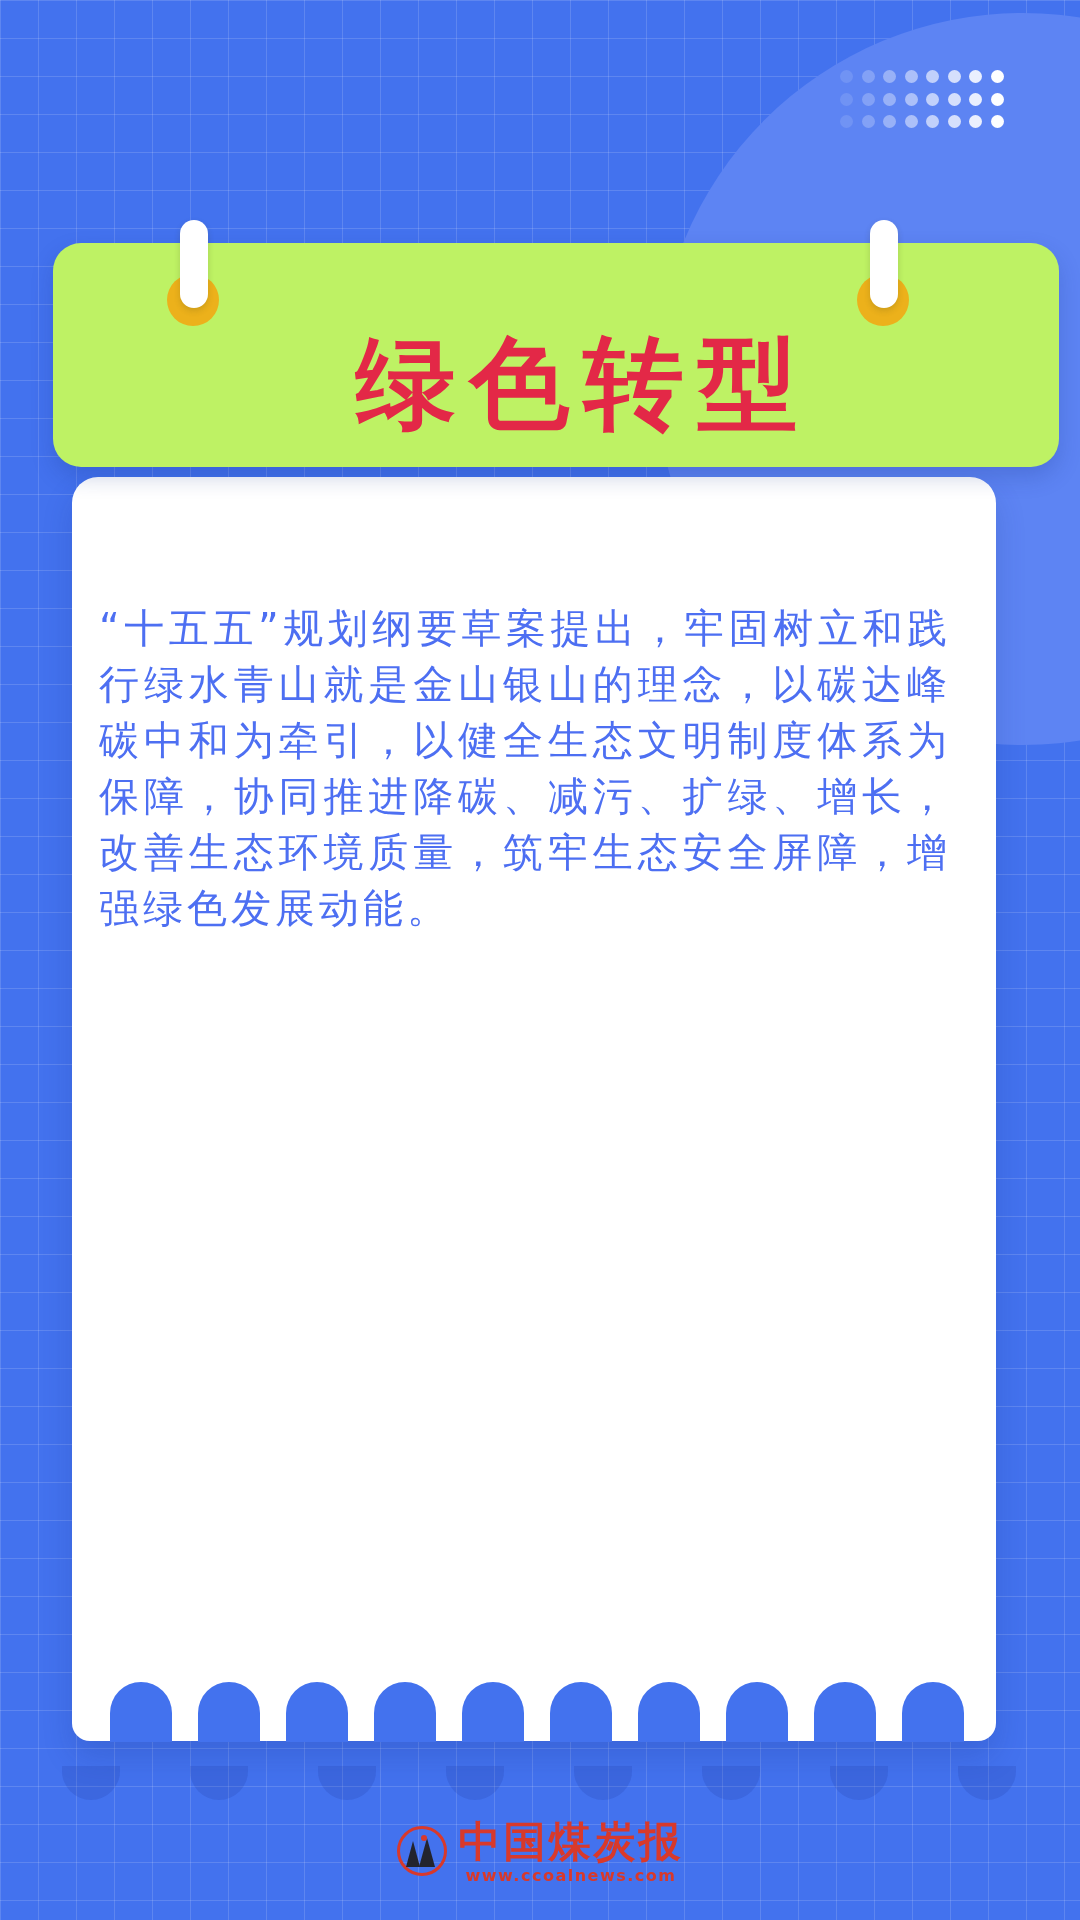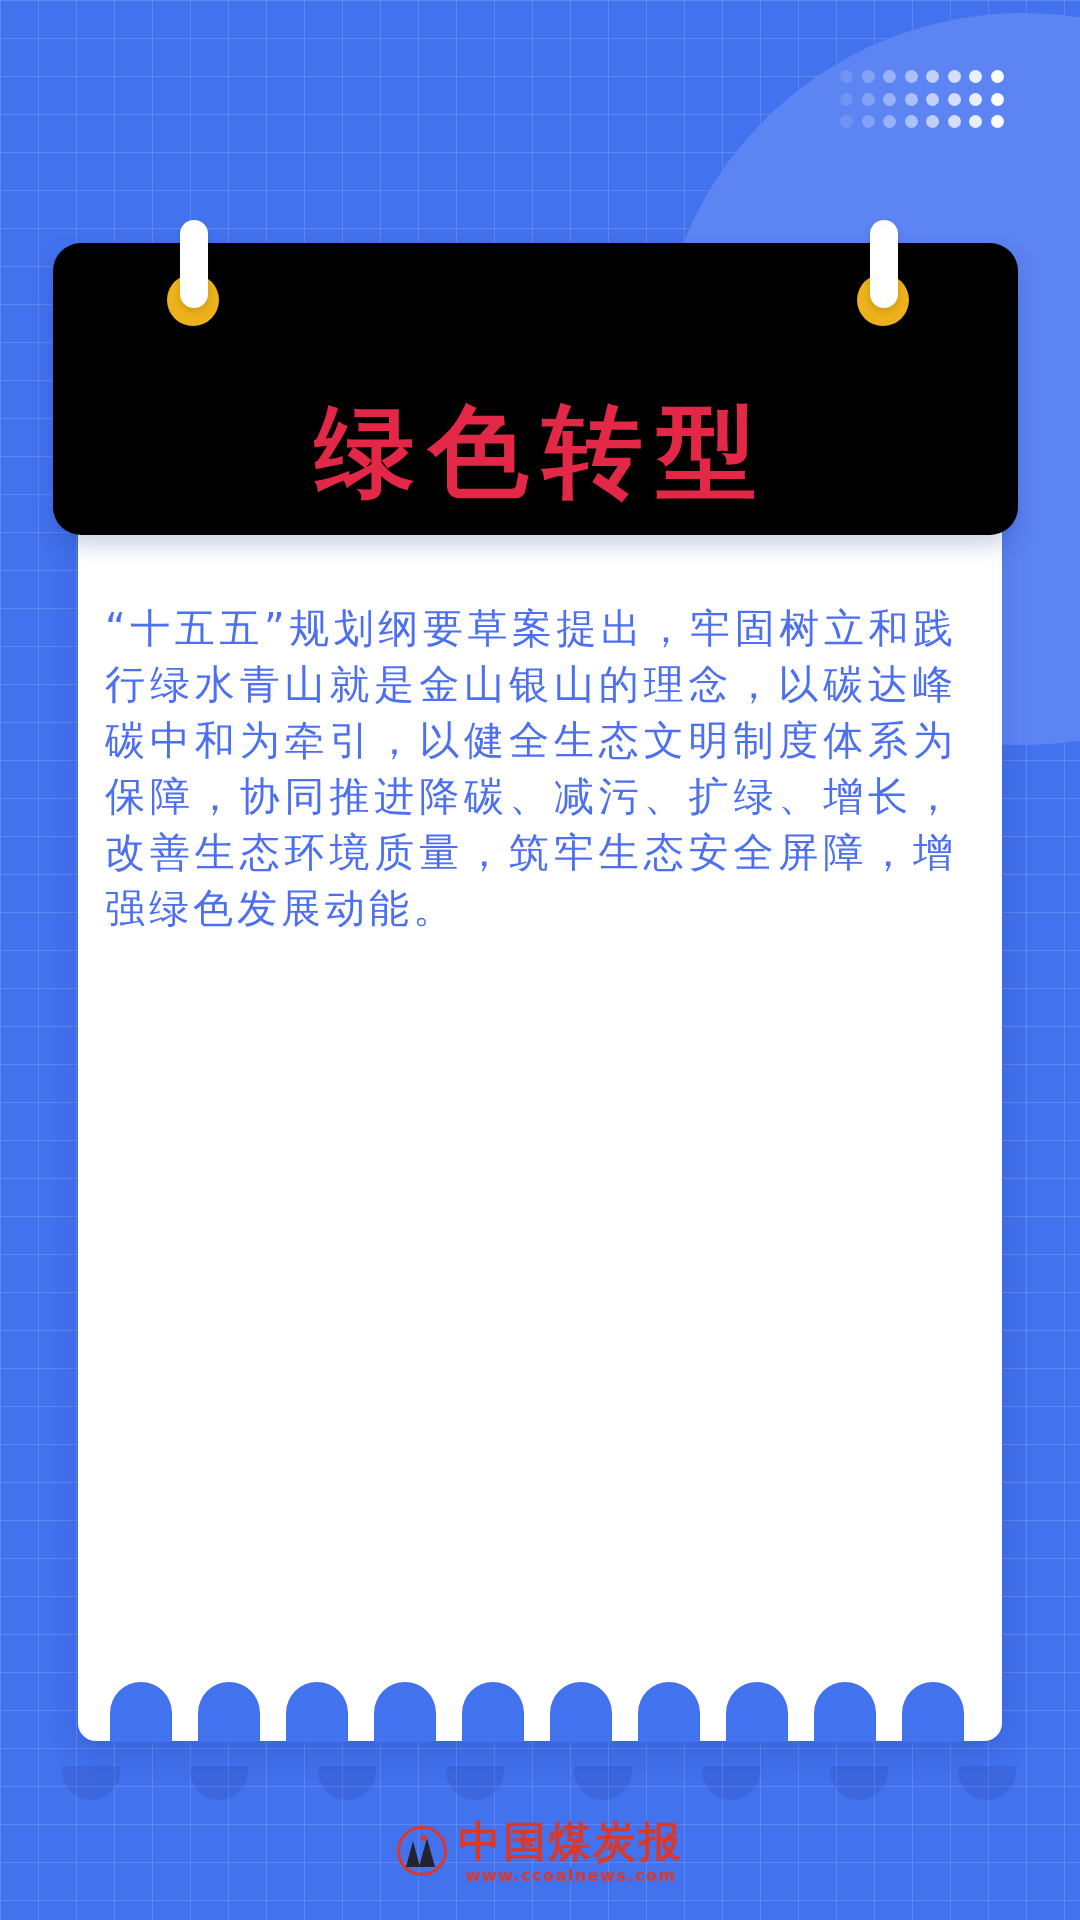--- a/index.html
+++ b/index.html
@@ -22,39 +22,39 @@
   
   .dots{position:absolute;left:840px;top:70px;width:172px;height:68px;}
   .dots span{position:absolute;width:13px;height:13px;border-radius:50%;background:#ffffff;}
 
   
   .fringe{position:absolute;left:0;top:1766px;width:1080px;height:36px;}
   .fringe span{position:absolute;top:0;width:58px;height:34px;
     border-radius:0 0 29px 29px;background:rgba(20,40,140,0.15);}
 
   
-  .content-card{position:absolute;left:78px;top:477px;width:924px;height:1264px;
+  .content-card{position:absolute;left:72px;top:477px;width:924px;height:1264px;
     background:#ffffff;border-radius:26px 26px 18px 18px;
     box-shadow:0 16px 30px rgba(23,48,137,0.20);}
   .content-inner{position:absolute;left:27px;top:123px;width:852px;
     color:#4d6ff2;font-size:40px;line-height:56px;letter-spacing:4px;
     text-align:justify;word-break:normal;}
   .para{margin:0;}
   .para + .para{margin-top:152px;}
 
   
   .scallops{position:absolute;left:0;top:1682px;width:1080px;height:60px;}
   .scallops span{position:absolute;top:0;width:62px;height:60px;
     border-radius:31px 31px 0 0;background:#4372ee;}
 
   
-  .header-card{position:absolute;left:53px;top:243px;width:965px;height:292px;
-    background:#000000;border-radius:28px;
+  .header-card{position:absolute;left:53px;top:243px;width:965px;height:224px;
+    background:#bef264;border-radius:28px;
     box-shadow:0 10px 22px rgba(23,48,137,0.22);
-    display:flex;align-items:flex-end;justify-content:center;}
+    display:flex;align-items:flex-end;justify-content:center;padding-left:41px;}
   .poster-title{color:#e32847;font-size:100px;font-weight:900;line-height:1;
     letter-spacing:14px;padding-bottom:33px;text-indent:14px;white-space:nowrap;}
 
   
   .pin{position:absolute;width:52px;height:106px;}
   .pin-left{left:167px;top:220px;}
   .pin-right{left:857px;top:220px;}
   .pin .ring{position:absolute;left:0;top:54px;width:52px;height:52px;
     border-radius:50%;background:#ecb11b;}
   .pin .capsule{position:absolute;left:13px;top:0;width:28px;height:88px;

